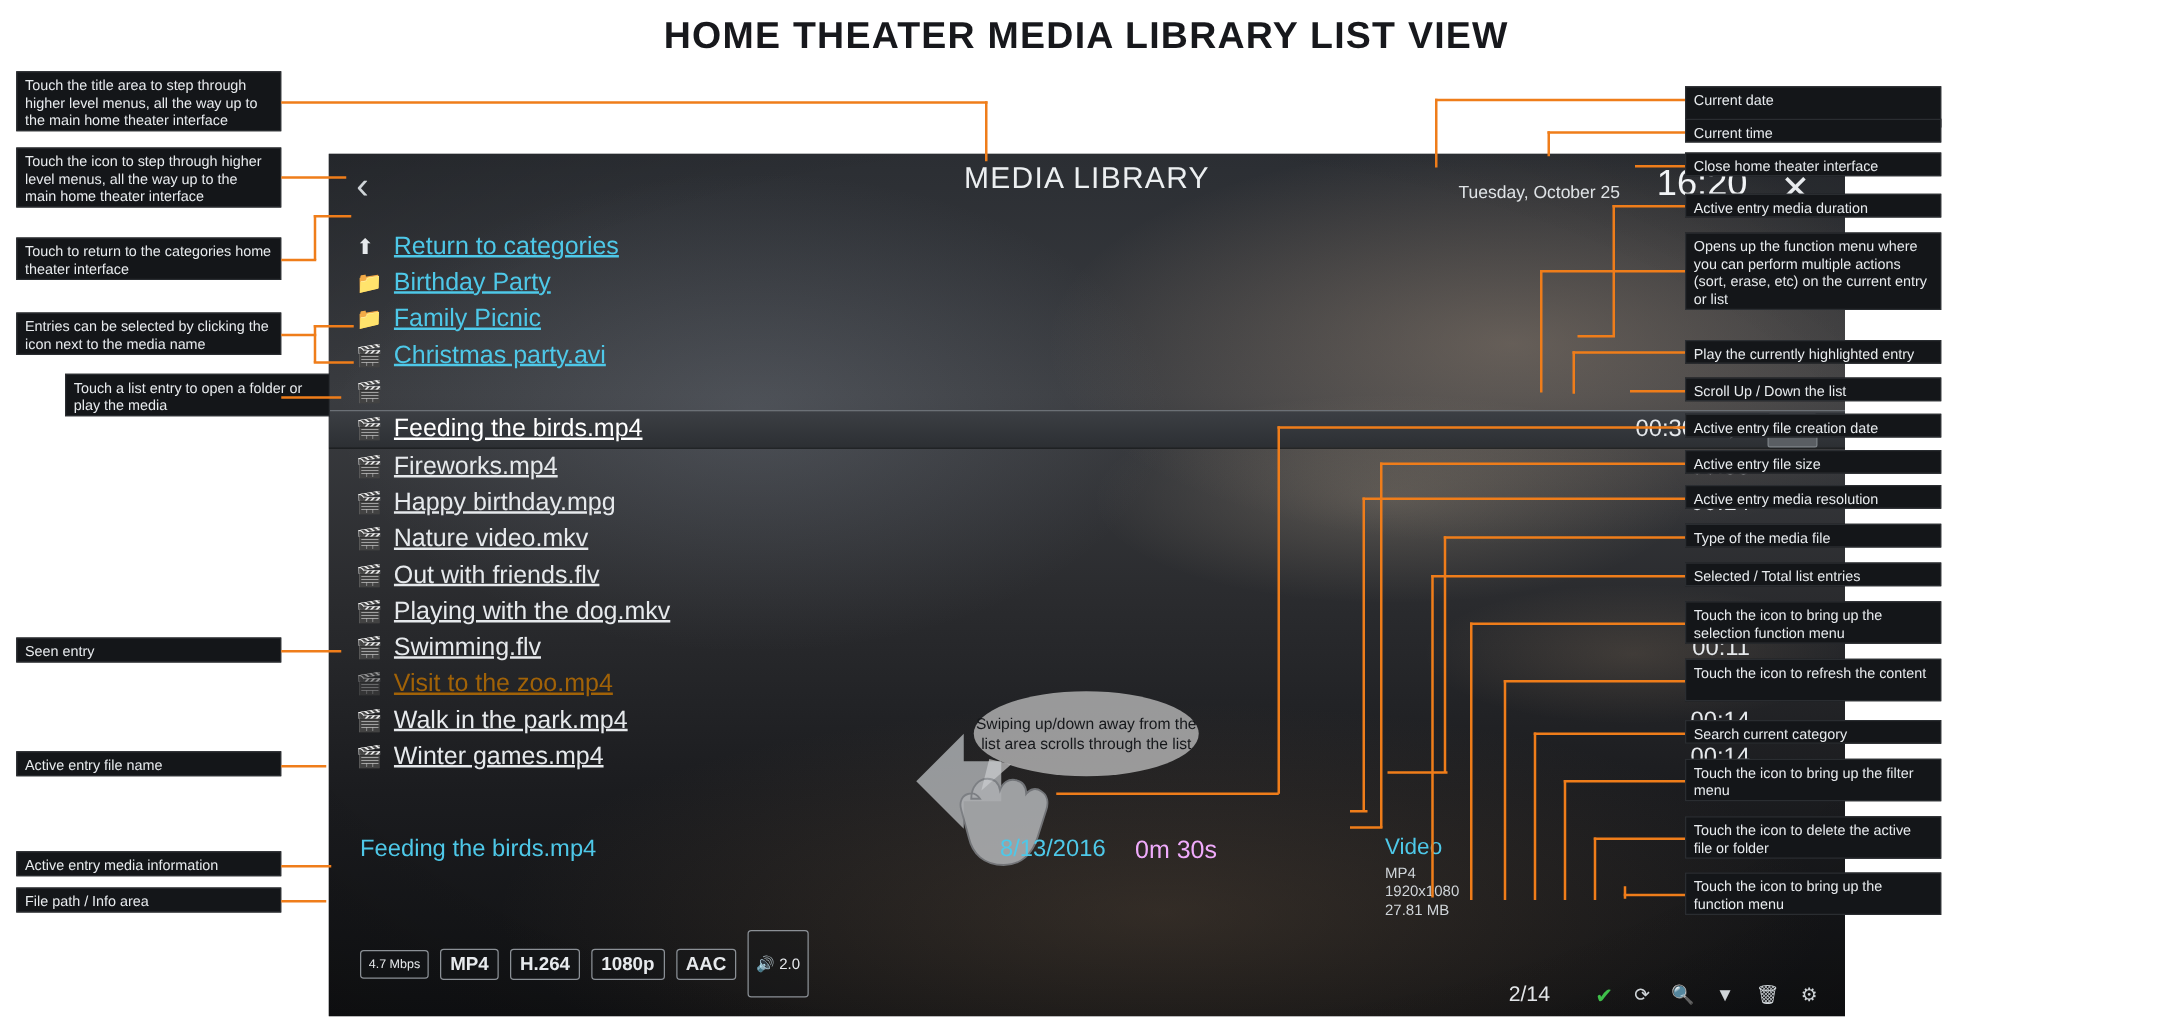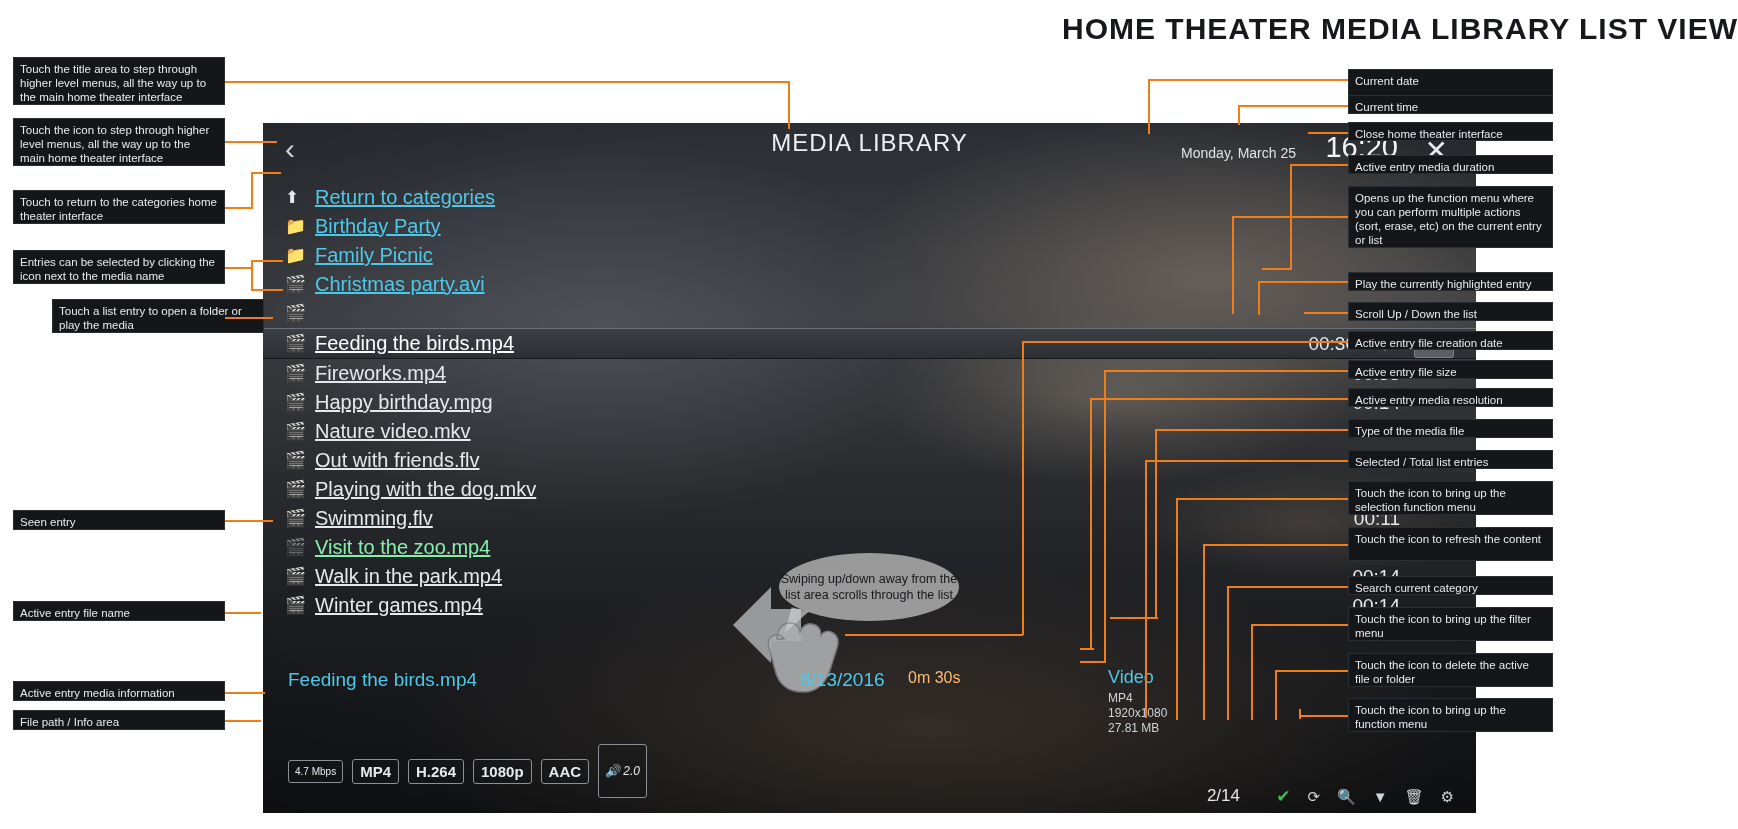--- a/index.html
+++ b/index.html
@@ -1,19 +1,19 @@
 <!DOCTYPE html>
 <html><head>
 <meta charset="utf-8">
 <style>
   html,body{margin:0;padding:0;background:#ffffff;}
   body{width:1738px;height:829px;position:relative;font-family:"Liberation Sans",sans-serif;overflow:hidden;}
 
   .title{
-    position:absolute;top:12px;left:0;width:100%;text-align:right;
+    position:absolute;top:12px;left:0;width:100%;text-align:center;
     font-size:30px;font-weight:bold;letter-spacing:1px;color:#17181c;
   }
 
   
   .screen{
     position:absolute;left:263px;top:123px;width:1213px;height:690px;
     background:#101114;overflow:hidden;
   }
   .screen-bg{
     position:absolute;inset:0;
@@ -59,21 +59,21 @@
     position:relative;height:29px;display:flex;align-items:center;
     padding-left:22px;font-size:20px;color:#e6e9ec;
   }
   .row .ic{width:30px;flex:0 0 30px;font-size:17px;line-height:1;}
   .row .nm{flex:1 1 auto;white-space:nowrap;overflow:hidden;text-decoration:underline;}
   .row .dur{
     position:absolute;right:76px;top:50%;transform:translateY(-50%);
     font-size:19px;color:#e6e9ec;
   }
   .row.cyan .nm{color:#4ec8e8;}
-  .row.dim .nm{color:#86efac;}
+  .row.dim .nm{color:#a16207;}
   .row.dim .ic{opacity:.55;}
   .row.active{
     background:linear-gradient(180deg,#3c3f44 0%,#2c2f33 100%);
     border-top:1px solid #6b7076;border-bottom:1px solid #16181a;
     color:#ffffff;
   }
   .row.active .dur{right:120px;}
   .row-actions{
     position:absolute;right:80px;top:50%;transform:translateY(-50%);
     display:flex;align-items:center;gap:12px;color:#e9ecef;font-size:15px;
@@ -81,31 +81,31 @@
   .scroll-box{
     position:absolute;right:22px;top:2px;width:38px;height:25px;
     background:#5a5e63;border:1px solid #7c8186;border-radius:2px;
   }
 
   
   .active-name{
     position:absolute;left:25px;top:546px;font-size:19px;color:#4ec8e8;
   }
   .meta-date{position:absolute;left:537px;top:546px;font-size:19px;color:#4ec8e8;}
-  .meta-len{position:absolute;left:645px;top:546px;font-size:16px;color:#fdba74;}
+  .meta-len{position:absolute;left:645px;top:546px;font-size:20px;color:#f0abfc;}
   .meta-type{position:absolute;left:845px;top:544px;font-size:18px;color:#4ec8e8;}
   .meta-sub{position:absolute;left:845px;top:568px;font-size:12px;color:#cfd4d8;line-height:15px;}
 
   .badges{position:absolute;left:25px;top:621px;display:flex;gap:9px;align-items:center;}
   .badge{
     border:1px solid #8b9096;border-radius:3px;color:#e7eaed;
     padding:3px 7px;font-size:15px;font-weight:bold;background:rgba(20,22,25,.35);
   }
   .badge.small{font-size:10px;font-weight:normal;padding:5px 6px;}
-  .badge.aud{font-size:12px;font-weight:normal;padding:19px 6px;font-style:italic;}
+  .badge.aud{font-size:12px;font-weight:normal;padding:19px 6px;}
 
   .pathbar{
     position:absolute;left:0;bottom:0;width:100%;height:36px;
     background:linear-gradient(180deg,rgba(22,24,27,.85),rgba(10,11,13,.95));
     display:flex;align-items:center;
   }
   .path-dot{width:9px;height:9px;border-radius:50%;background:#e8822a;margin-left:-4px;}
   .path-text{margin-left:9px;font-size:16px;color:#e3e6e9;}
   .counter{position:absolute;right:236px;bottom:7px;font-size:17px;color:#e3e6e9;}
   .tools{
@@ -146,21 +146,21 @@
 
 <div class="title">HOME THEATER MEDIA LIBRARY LIST VIEW</div>
 
 <div class="screen">
   <div class="screen-bg"></div>
   <div class="vignette"></div>
 
   <div class="topbar">
     <div class="back-arrow">‹</div>
     <div class="screen-title">MEDIA LIBRARY</div>
-    <div class="date">Monday, March 25</div>
+    <div class="date">Tuesday, October 25</div>
     <div class="clock">16:20</div>
     <div class="close-x">✕</div>
   </div>
 
   <div class="list">
     <div class="row cyan">
       <span class="ic">⬆</span>
       <span class="nm">Return to categories</span>
       <span class="dur"></span>
     </div>

